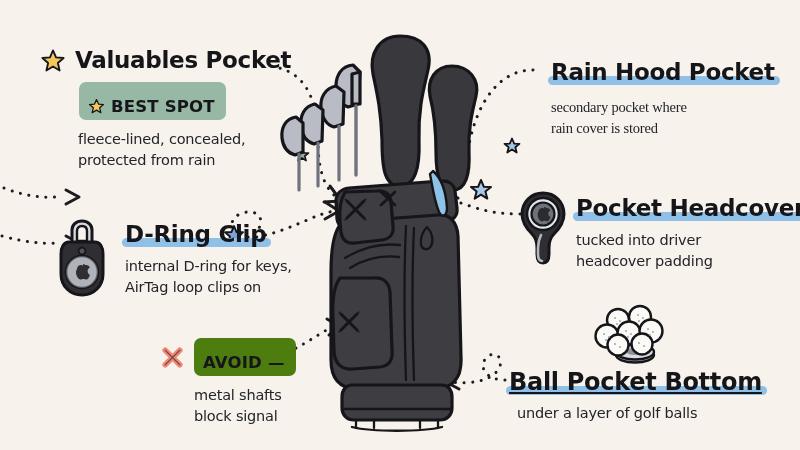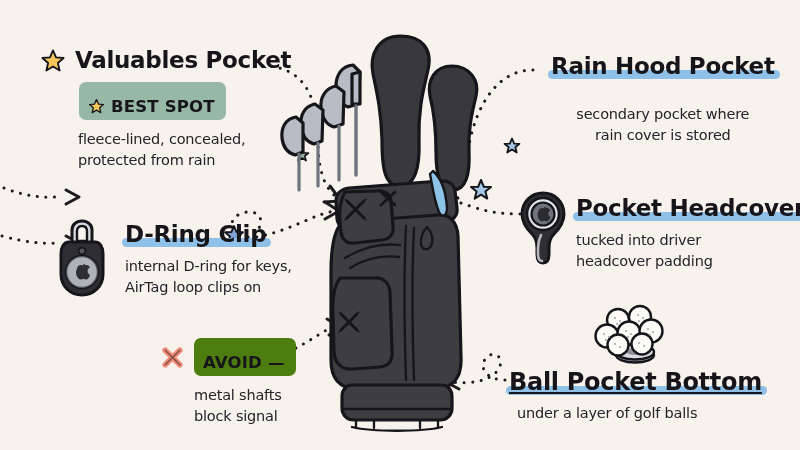--- a/index.html
+++ b/index.html
@@ -239,26 +239,26 @@
         <svg width="17" height="17" viewBox="0 0 24 24">
           <path d="M12,2.2 L14.8,8.6 L21.8,9.2 L16.5,13.9 L18.1,20.8 L12,17.1 L5.9,20.8 L7.5,13.9 L2.2,9.2 L9.2,8.6 Z" fill="#f5c65a" stroke="#15151a" stroke-width="1.8" stroke-linejoin="round"></path>
         </svg>
         <span>BEST SPOT</span>
       </span>
     </div>
     <div class="desc" style="margin:9px 0 0 38px;">fleece-lined, concealed,
 protected from rain</div>
   </div>
 
-  <div class="block" style="left:551px; top:54px;text-align:center;">
+  <div class="block" style="left:551px; top:60px;">
     <span class="heading">
       <span class="hl"></span>
       <span class="txt">Rain Hood Pocket</span>
     </span>
-    <div class="desc" style="margin-top:25px;">secondary pocket where
+    <div class="desc" style="margin-top:12px;font-family:Liberation Serif, serif;">secondary pocket where
 rain cover is stored</div>
   </div>
 
   <div class="block" style="left:55px; top:216px;">
     <div style="display:flex; align-items:flex-start; gap:16px;">
       <svg width="54" height="84" viewBox="0 0 54 84">
         <path d="M17,26 L17,14 C17,9 21,5 27,5 C33,5 37,9 37,14 L37,26" fill="#d7d9de" stroke="#15151a" stroke-width="3" stroke-linejoin="round"></path>
         <path d="M22,25 L22,15 C22,12 24,10 27,10 C30,10 32,12 32,15 L32,25 Z" fill="#f7f2ec" stroke="#15151a" stroke-width="2.4" stroke-linejoin="round"></path>
         <path d="M14,26 L40,26 C45,26 48,31 48,38 L48,58 C48,70 39,79 27,79
                  C15,79 6,70 6,58 L6,38 C6,31 9,26 14,26 Z" fill="#2e2e33" stroke="#15151a" stroke-width="3" stroke-linejoin="round"></path>

